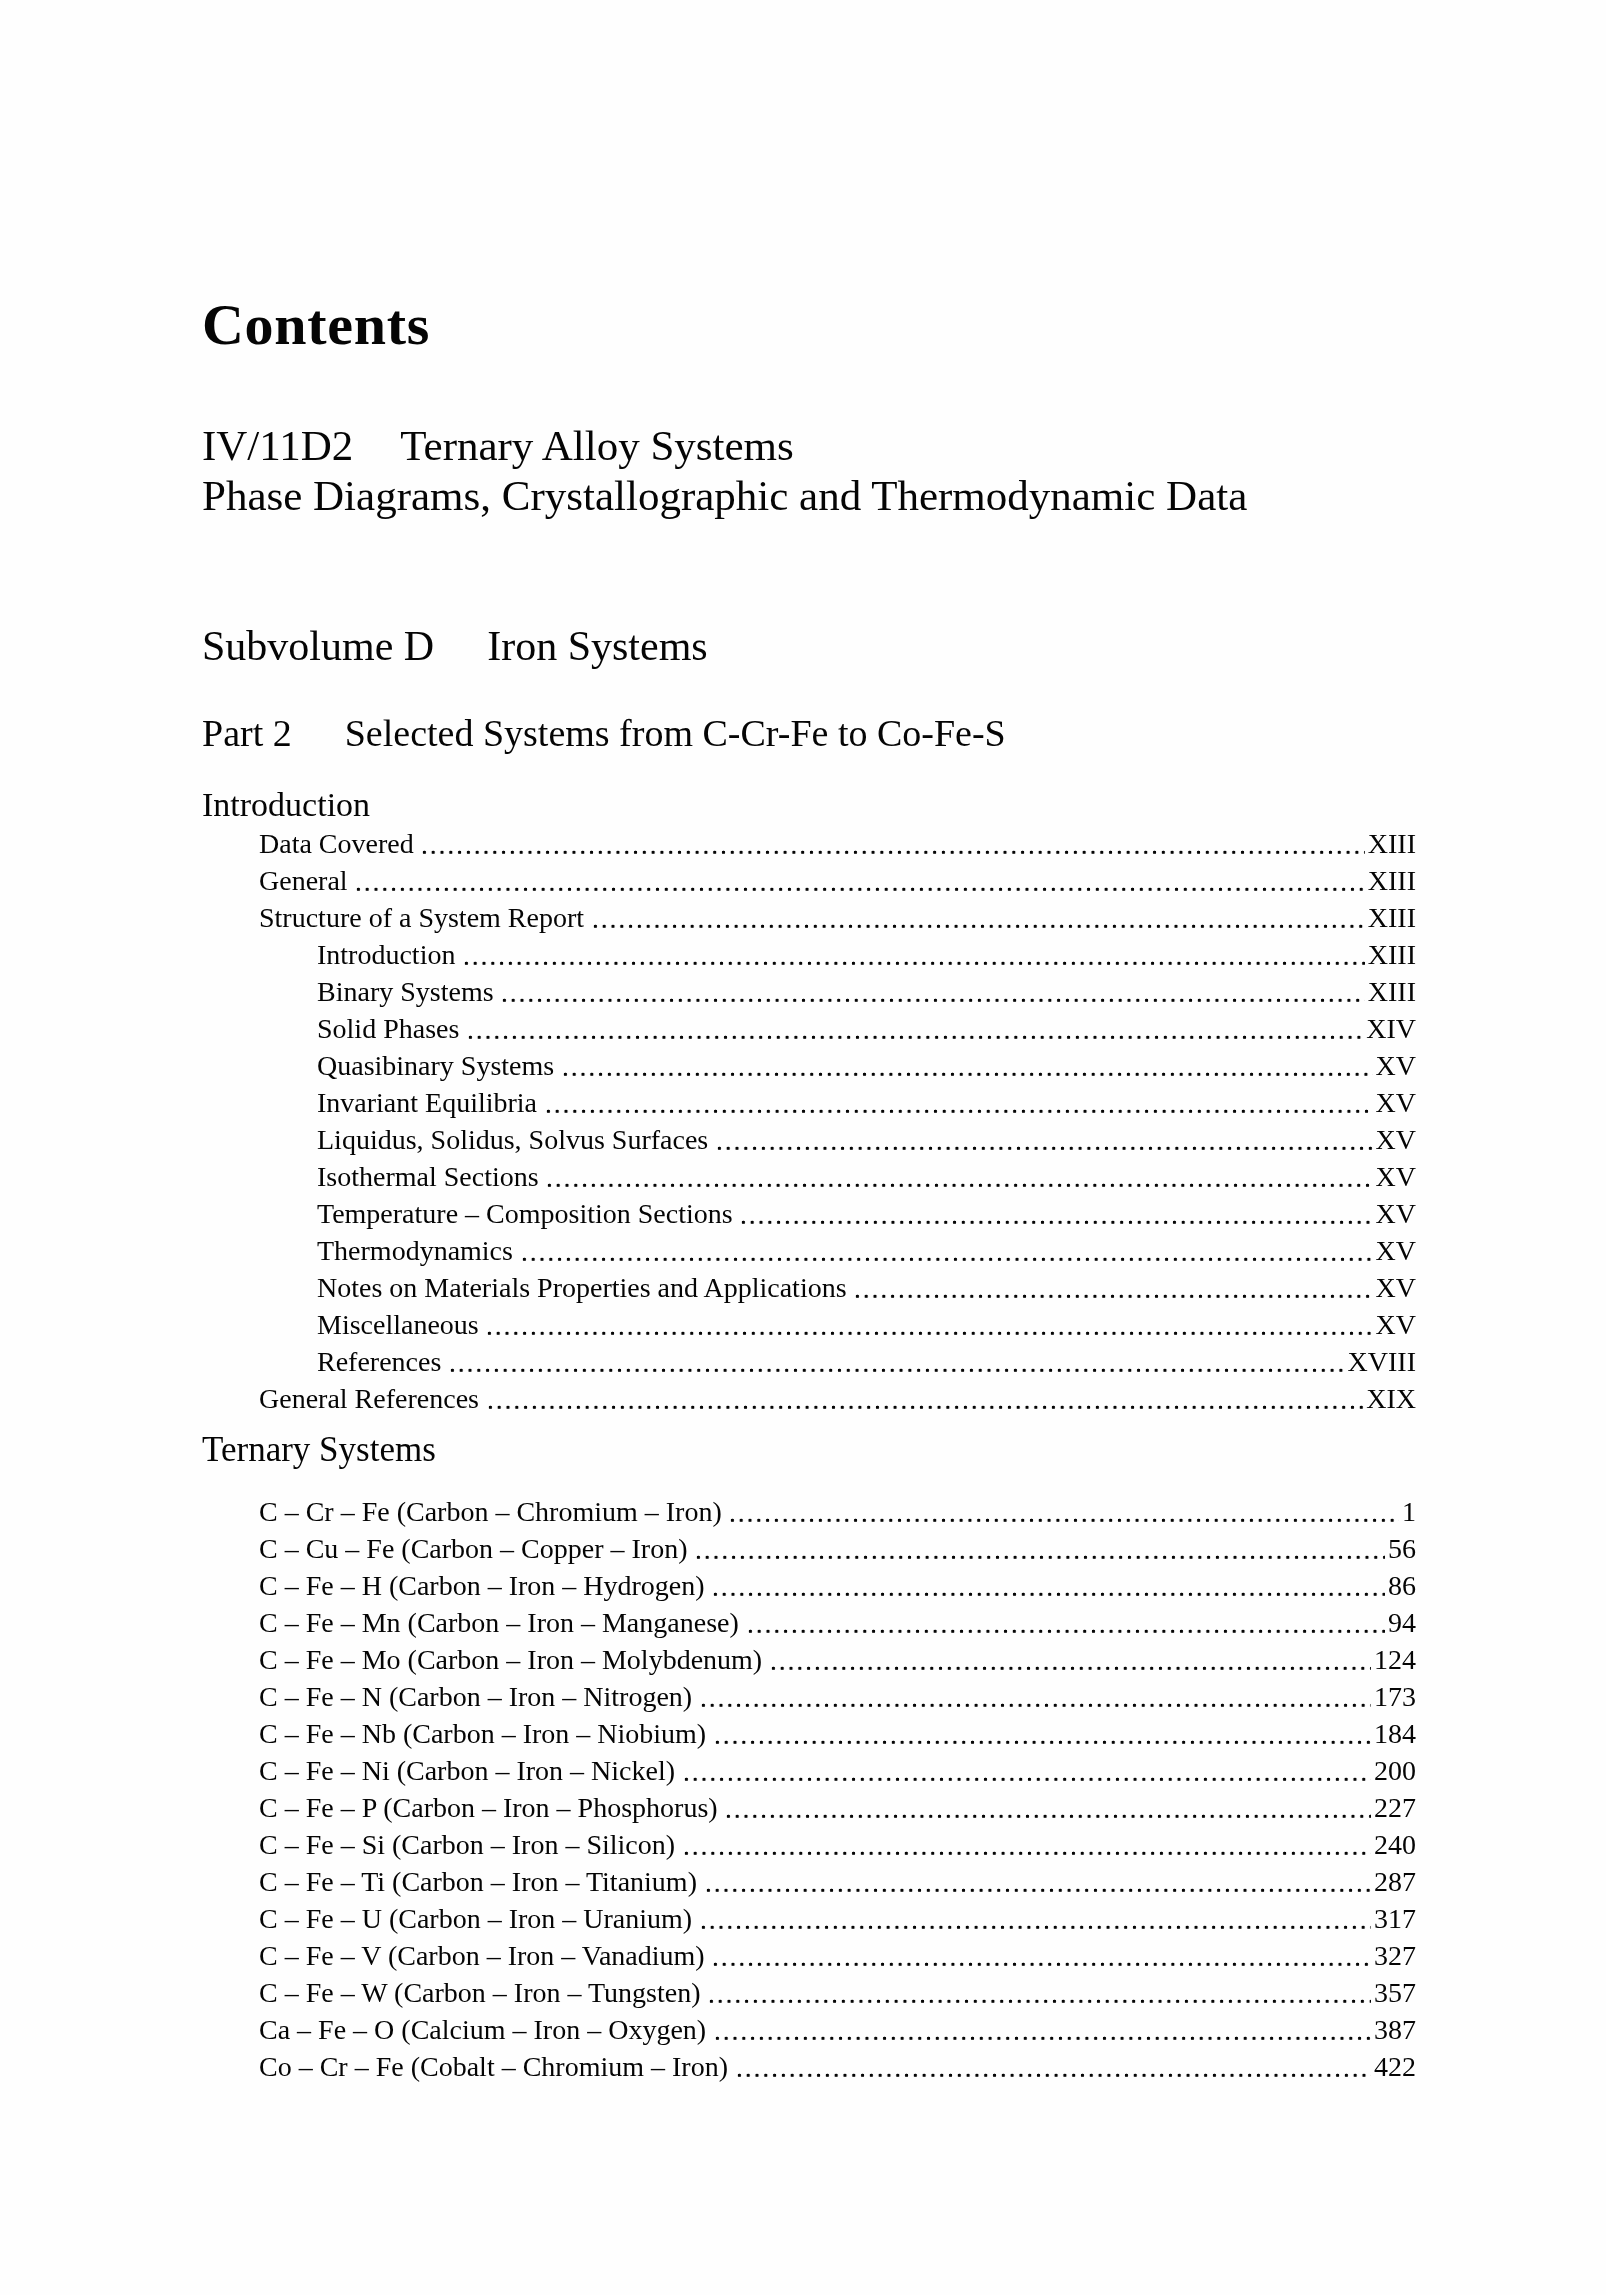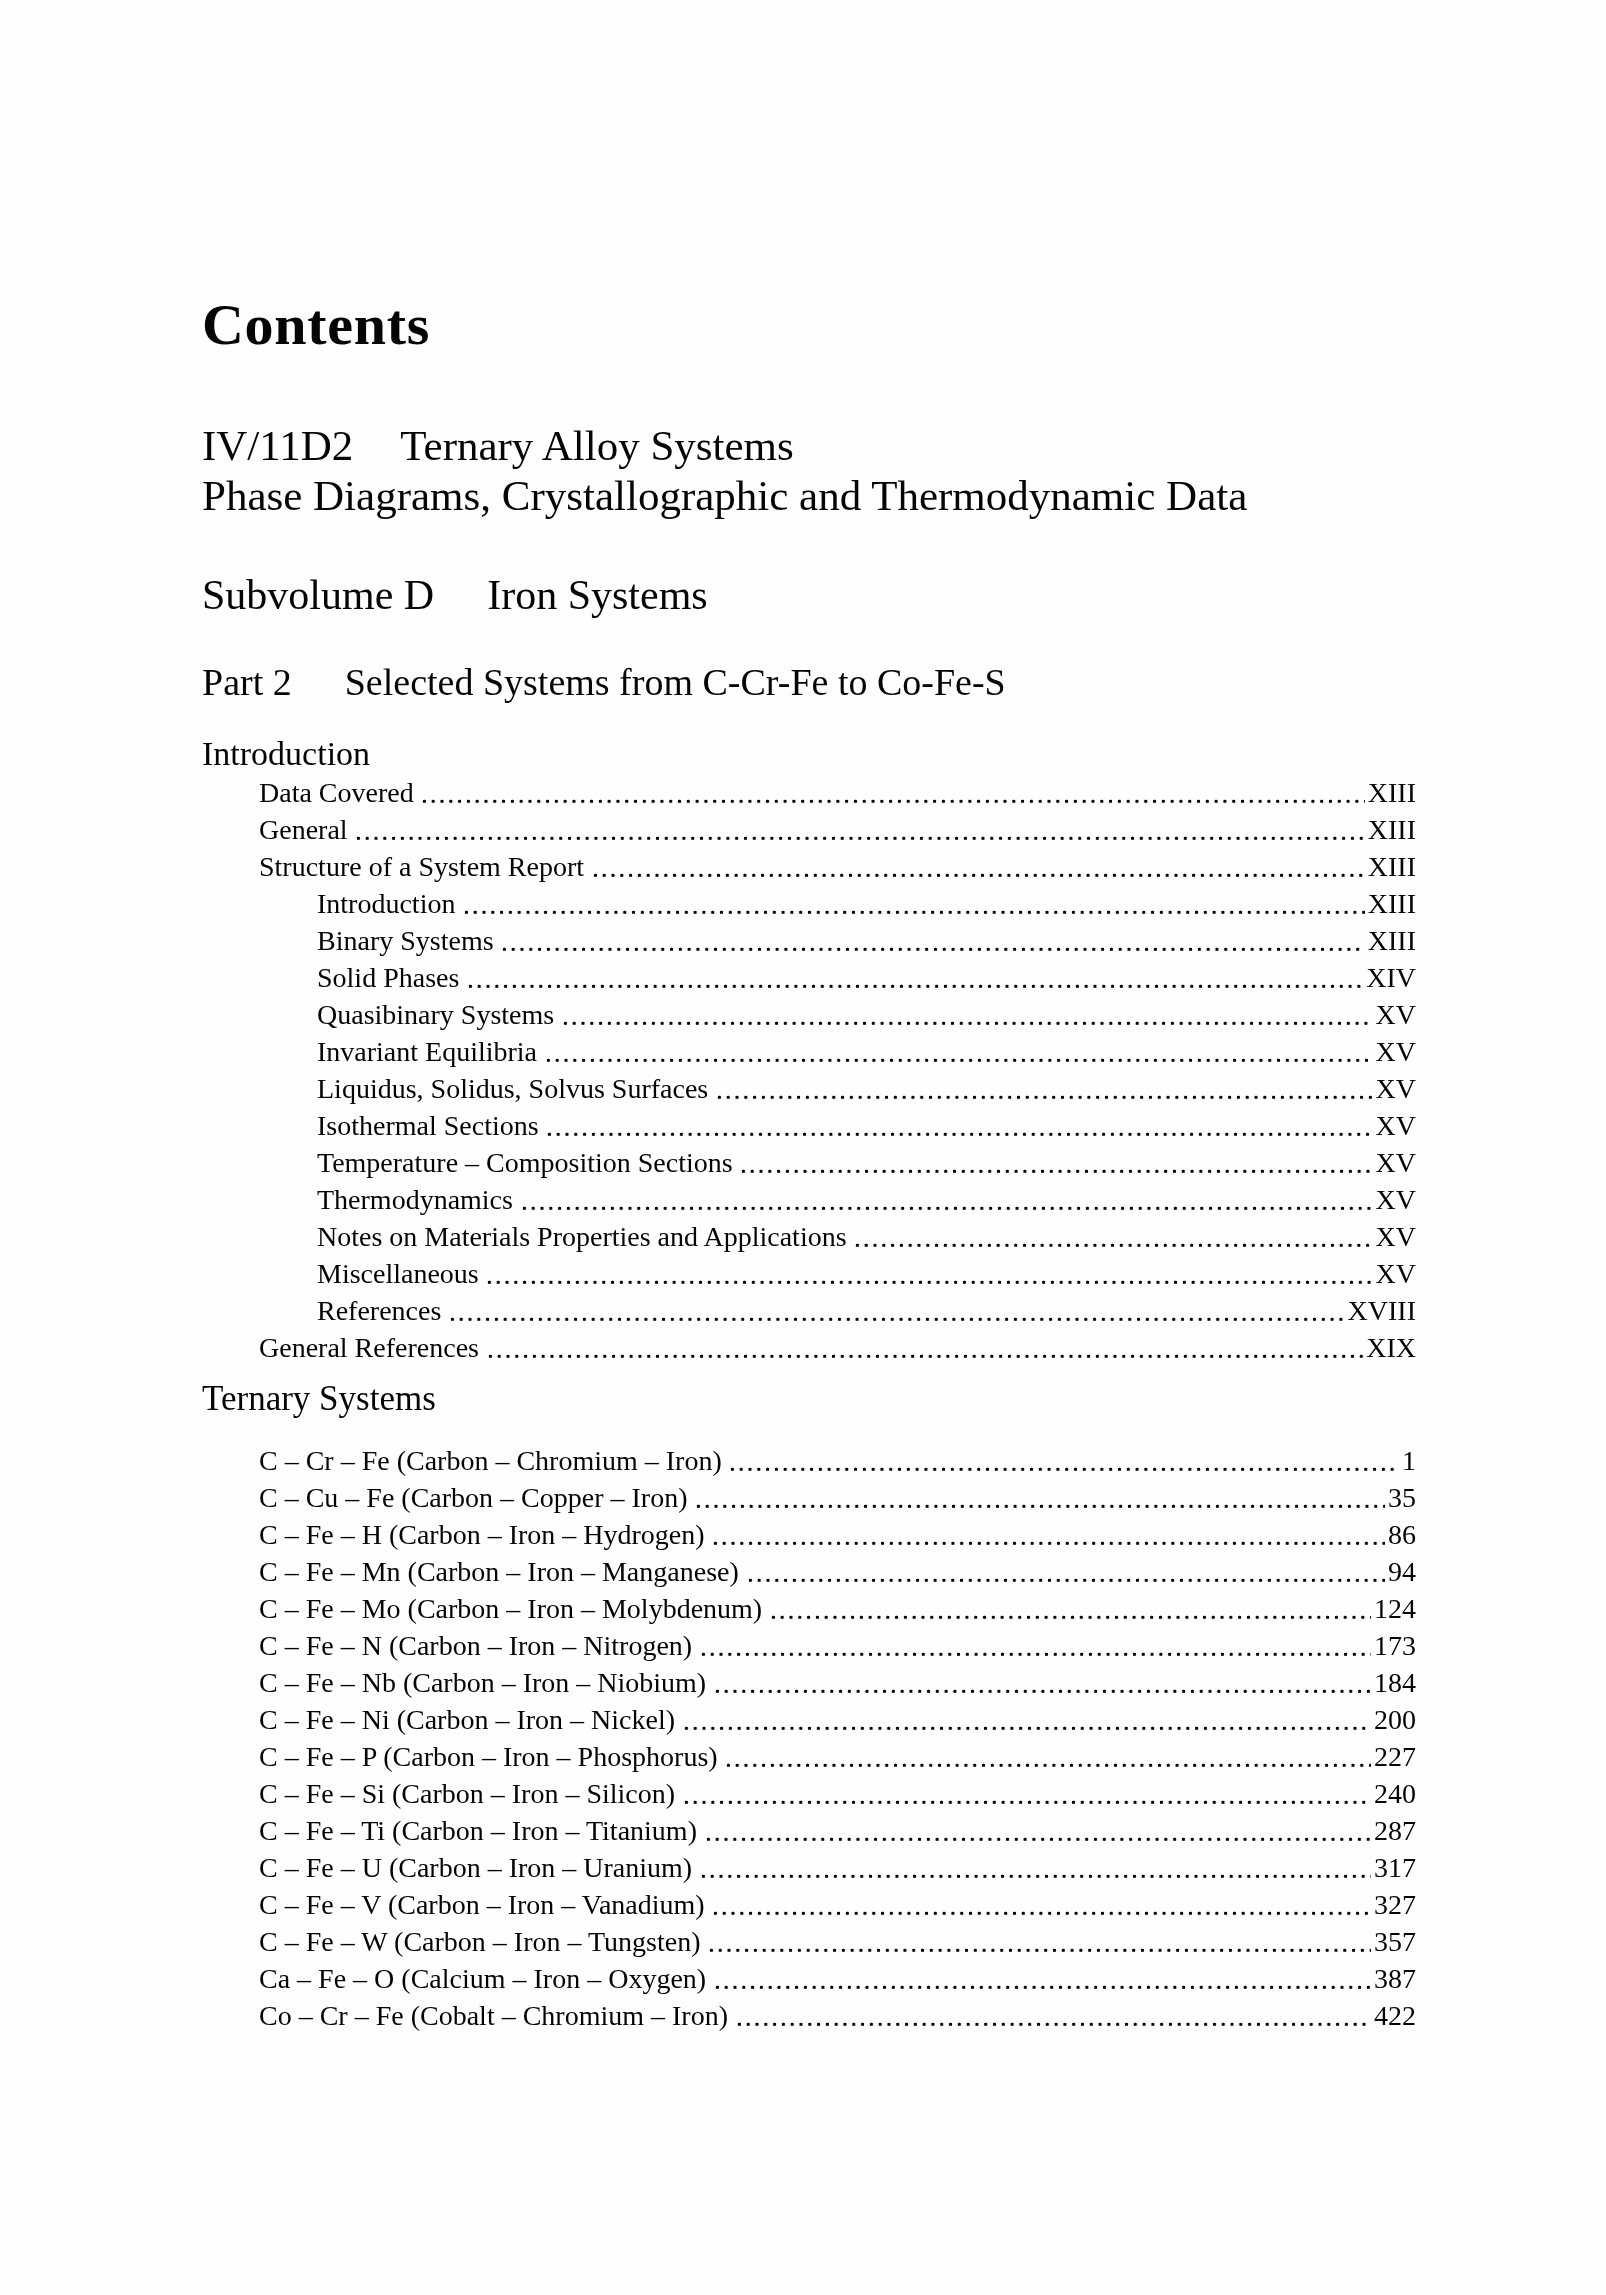--- a/index.html
+++ b/index.html
@@ -25,21 +25,21 @@
     line-height: 1;
     letter-spacing: 0.7px;
   }
   .volume-heading {
     margin-top: 67px;
     font-size: 43px;
     line-height: 1.17;
     font-weight: 400;
   }
   .subvolume-heading {
-    margin-top: 48px;
+    margin-top: 99px;
     font-size: 42px;
     line-height: 1.2;
     font-weight: 400;
   }
   .part-heading {
     margin-top: 40px;
     font-size: 38px;
     line-height: 1.2;
     font-weight: 400;
   }
@@ -191,21 +191,21 @@
 
     <div class="toc ternary-list">
       <div class="toc-row lvl1">
         <span class="toc-label">C – Cr – Fe (Carbon – Chromium – Iron)</span>
           <span class="leader"></span>
           <span class="toc-page">1</span>
       </div>
       <div class="toc-row lvl1">
         <span class="toc-label">C – Cu – Fe (Carbon – Copper – Iron)</span>
           <span class="leader"></span>
-          <span class="toc-page">35</span>
+          <span class="toc-page">56</span>
       </div>
       <div class="toc-row lvl1">
         <span class="toc-label">C – Fe – H (Carbon – Iron – Hydrogen)</span>
           <span class="leader"></span>
           <span class="toc-page">86</span>
       </div>
       <div class="toc-row lvl1">
         <span class="toc-label">C – Fe – Mn (Carbon – Iron – Manganese)</span>
           <span class="leader"></span>
           <span class="toc-page">94</span>

